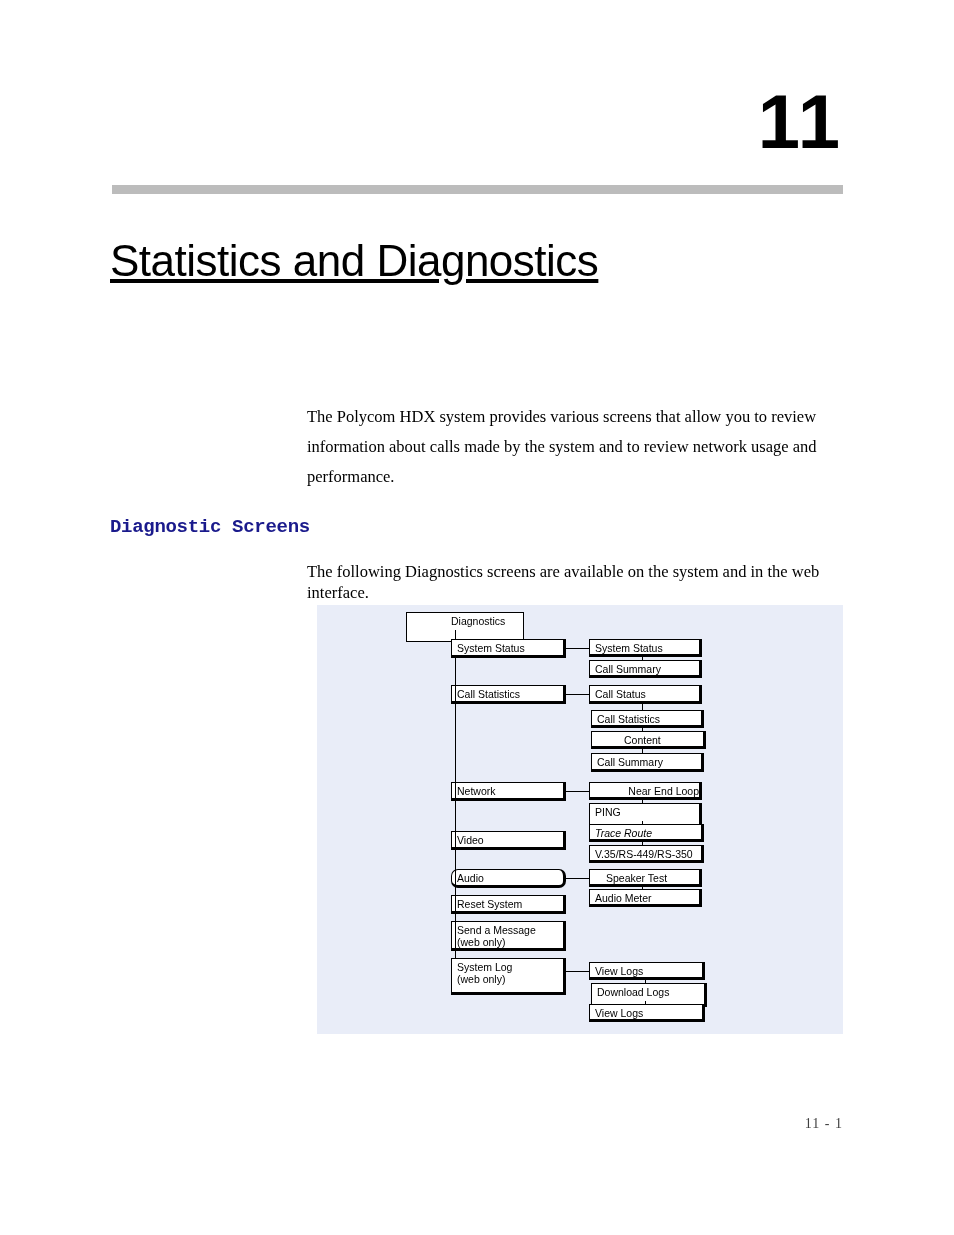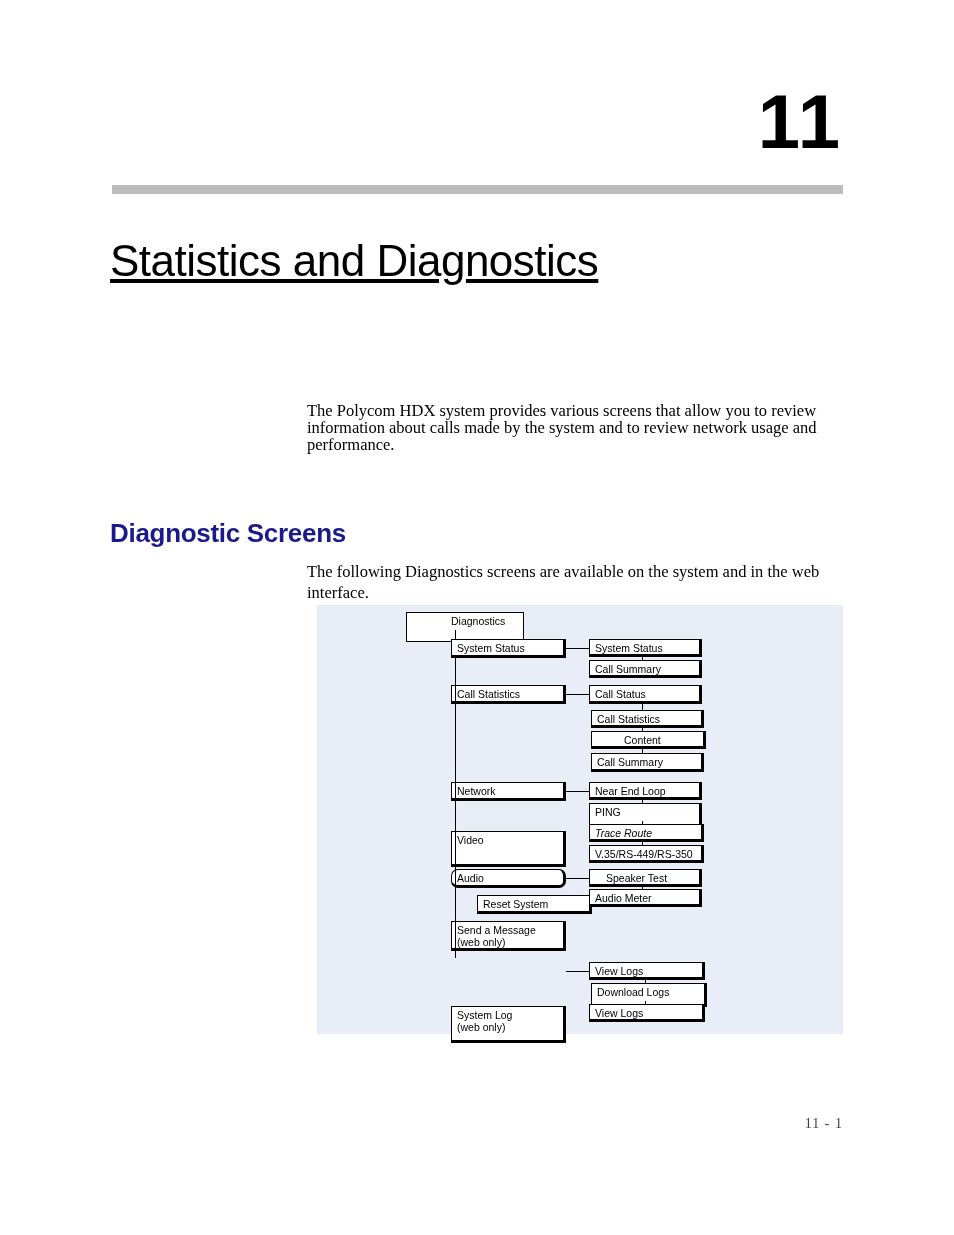--- a/index.html
+++ b/index.html
@@ -52,30 +52,30 @@
     text-decoration: underline;
   }
 
   
   .intro-para {
     position: absolute;
     left: 307px;
     top: 385px;
     width: 536px;
     font-size: 16.5px;
-    line-height: 17px;
+    line-height: 30px;
     text-align: left;
   }
   .section-heading {
     position: absolute;
     left: 110px;
     top: 496px;
-    font-family: Liberation Sans, sans-serif;
+    font-family: Liberation Mono, monospace;
     font-weight: bold;
-    font-size: 26px;
+    font-size: 19px;
     line-height: 30px;
     letter-spacing: -0.3px;
     color: #1a1a8c;
     white-space: nowrap;
   }
   .section-para {
     position: absolute;
     left: 307px;
     top: 544px;
     width: 540px;
@@ -152,30 +152,30 @@
   <div class="node" style="left:89px; top:7px; width:118px; height:30px;padding-left:44px;">Diagnostics</div>
 
   <div class="conn v" style="left:138px; top:25px; height:9px;"></div>
 
   <div class="node heavy" style="left:134px; top:34px; width:115px; height:19px;">System Status</div>
 
   <div class="node heavy" style="left:134px; top:80px; width:115px; height:19px;">Call Statistics</div>
 
   <div class="node heavy" style="left:134px; top:177px; width:115px; height:19px;">Network</div>
 
-  <div class="node heavy" style="left:134px; top:226px; width:115px; height:36px;">Video</div>
+  <div class="node heavy" style="left:134px; top:226px; width:115px; height:19px;">Video</div>
 
   <div class="node heavy" style="left:134px; top:264px; width:115px; height:19px;border-radius:7px;">Audio</div>
 
-  <div class="node heavy" style="left:134px; top:290px; width:115px; height:19px;margin-left:26px;">Reset System</div>
+  <div class="node heavy" style="left:134px; top:290px; width:115px; height:19px;">Reset System</div>
 
   <div class="node heavy two-line" style="left:134px; top:316px; width:115px; height:30px;">Send a Message
 (web only)</div>
 
-  <div class="node heavy two-line" style="left:134px; top:353px; width:115px; height:37px;margin-top:48px;">System Log
+  <div class="node heavy two-line" style="left:134px; top:353px; width:115px; height:37px;">System Log
 (web only)</div>
 
   <div class="conn v" style="left:138px; top:53px; height:300px;"></div>
 
   <div class="conn h" style="left:249px; top:43px; width:24px;"></div>
   <div class="conn h" style="left:249px; top:89px; width:24px;"></div>
   <div class="conn h" style="left:249px; top:186px; width:24px;"></div>
   <div class="conn h" style="left:249px; top:273px; width:24px;"></div>
   <div class="conn h" style="left:249px; top:366px; width:24px;"></div>
 
@@ -184,21 +184,21 @@
   <div class="node heavy" style="left:272px; top:55px; width:113px; height:18px;">Call Summary</div>
 
   <div class="node heavy" style="left:272px; top:80px; width:113px; height:19px;">Call Status</div>
   <div class="conn v" style="left:325px; top:99px; height:7px;"></div>
   <div class="node heavy" style="left:274px; top:105px; width:113px; height:18px;">Call Statistics</div>
   <div class="conn v" style="left:325px; top:123px; height:4px;"></div>
   <div class="node heavy" style="left:274px; top:126px; width:115px; height:18px;padding-left:32px;">Content Statistics</div>
   <div class="conn v" style="left:325px; top:144px; height:5px;"></div>
   <div class="node heavy" style="left:274px; top:148px; width:113px; height:19px;">Call Summary</div>
 
-  <div class="node heavy" style="left:272px; top:177px; width:113px; height:18px;">Near End Loop</div>
+  <div class="node heavy" style="left:272px; top:177px; width:113px; height:18px;text-align:right;">Near End Loop</div>
   <div class="conn v" style="left:325px; top:195px; height:5px;"></div>
   <div class="node heavy" style="left:272px; top:198px; width:113px; height:30px;">PING</div>
   <div class="conn v" style="left:325px; top:216px; height:5px;"></div>
   <div class="node heavy" style="left:272px; top:219px; width:115px; height:18px;font-style:italic;">Trace Route</div>
   <div class="conn v" style="left:325px; top:237px; height:4px;"></div>
   <div class="node heavy" style="left:272px; top:240px; width:115px; height:18px;">V.35/RS-449/RS-350</div>
 
   <div class="node heavy" style="left:272px; top:264px; width:113px; height:18px;padding-left:16px;">Speaker Test</div>
   <div class="conn v" style="left:325px; top:282px; height:4px;"></div>
   <div class="node heavy" style="left:272px; top:284px; width:113px; height:18px;">Audio Meter</div>

